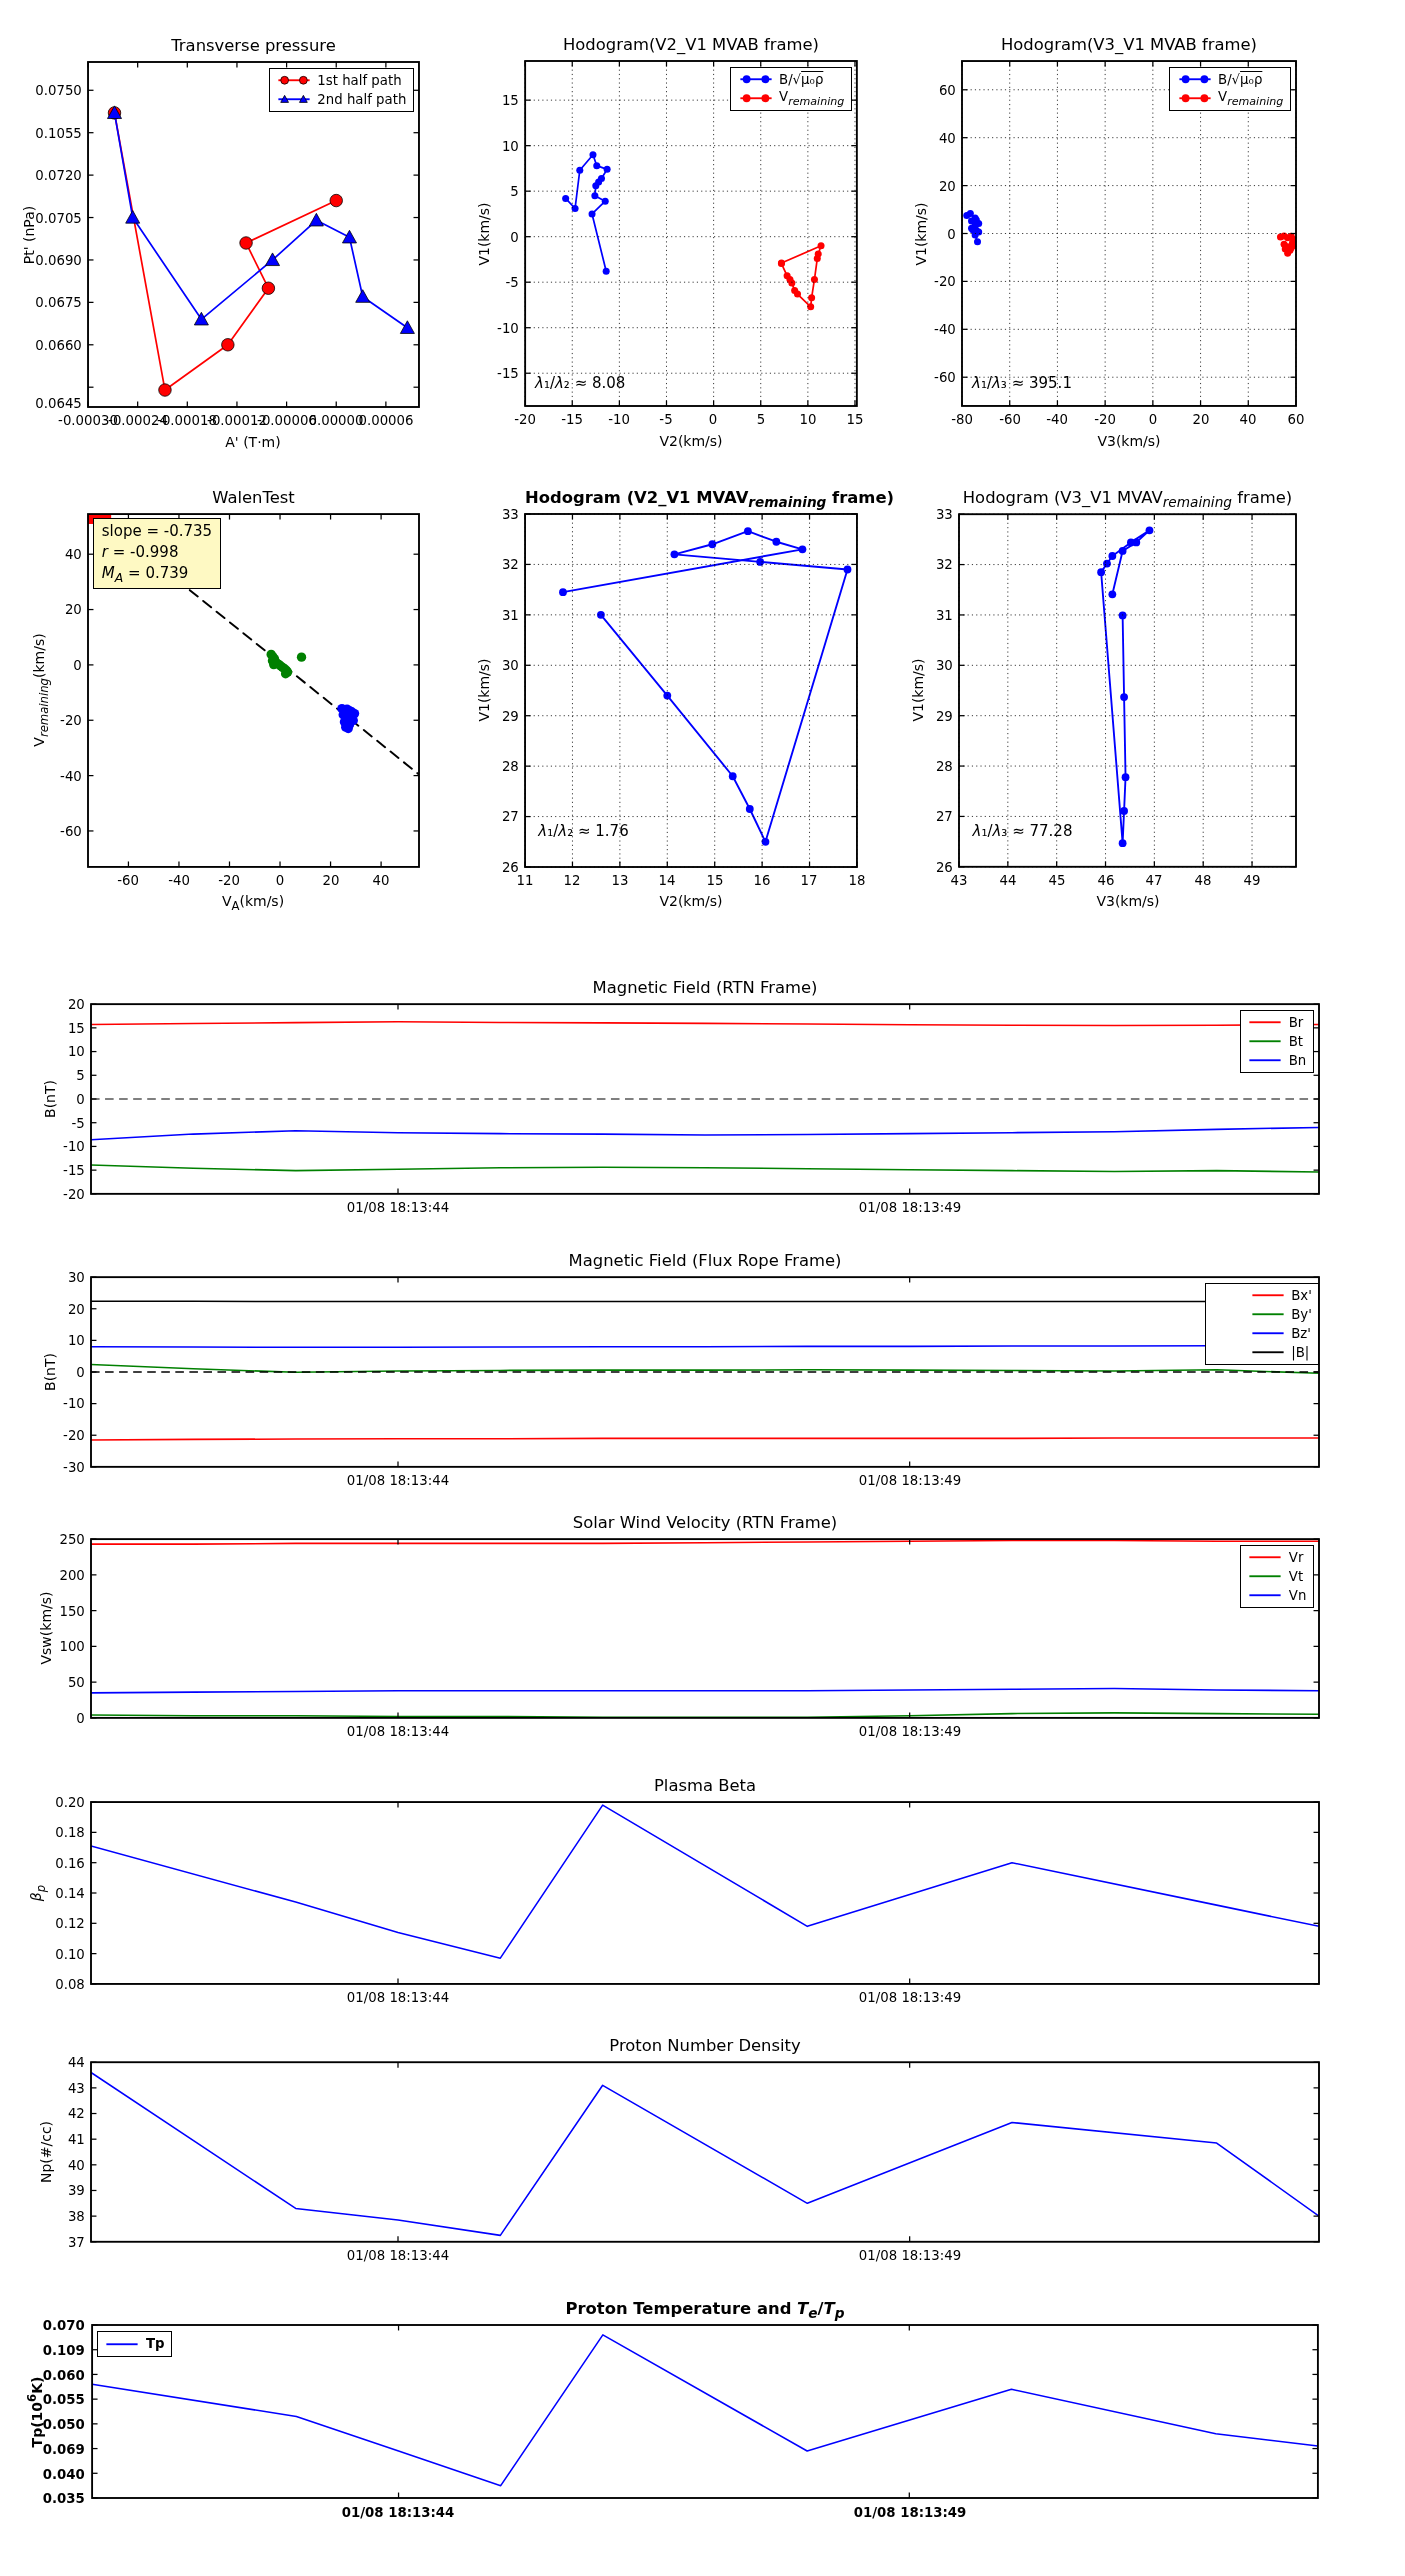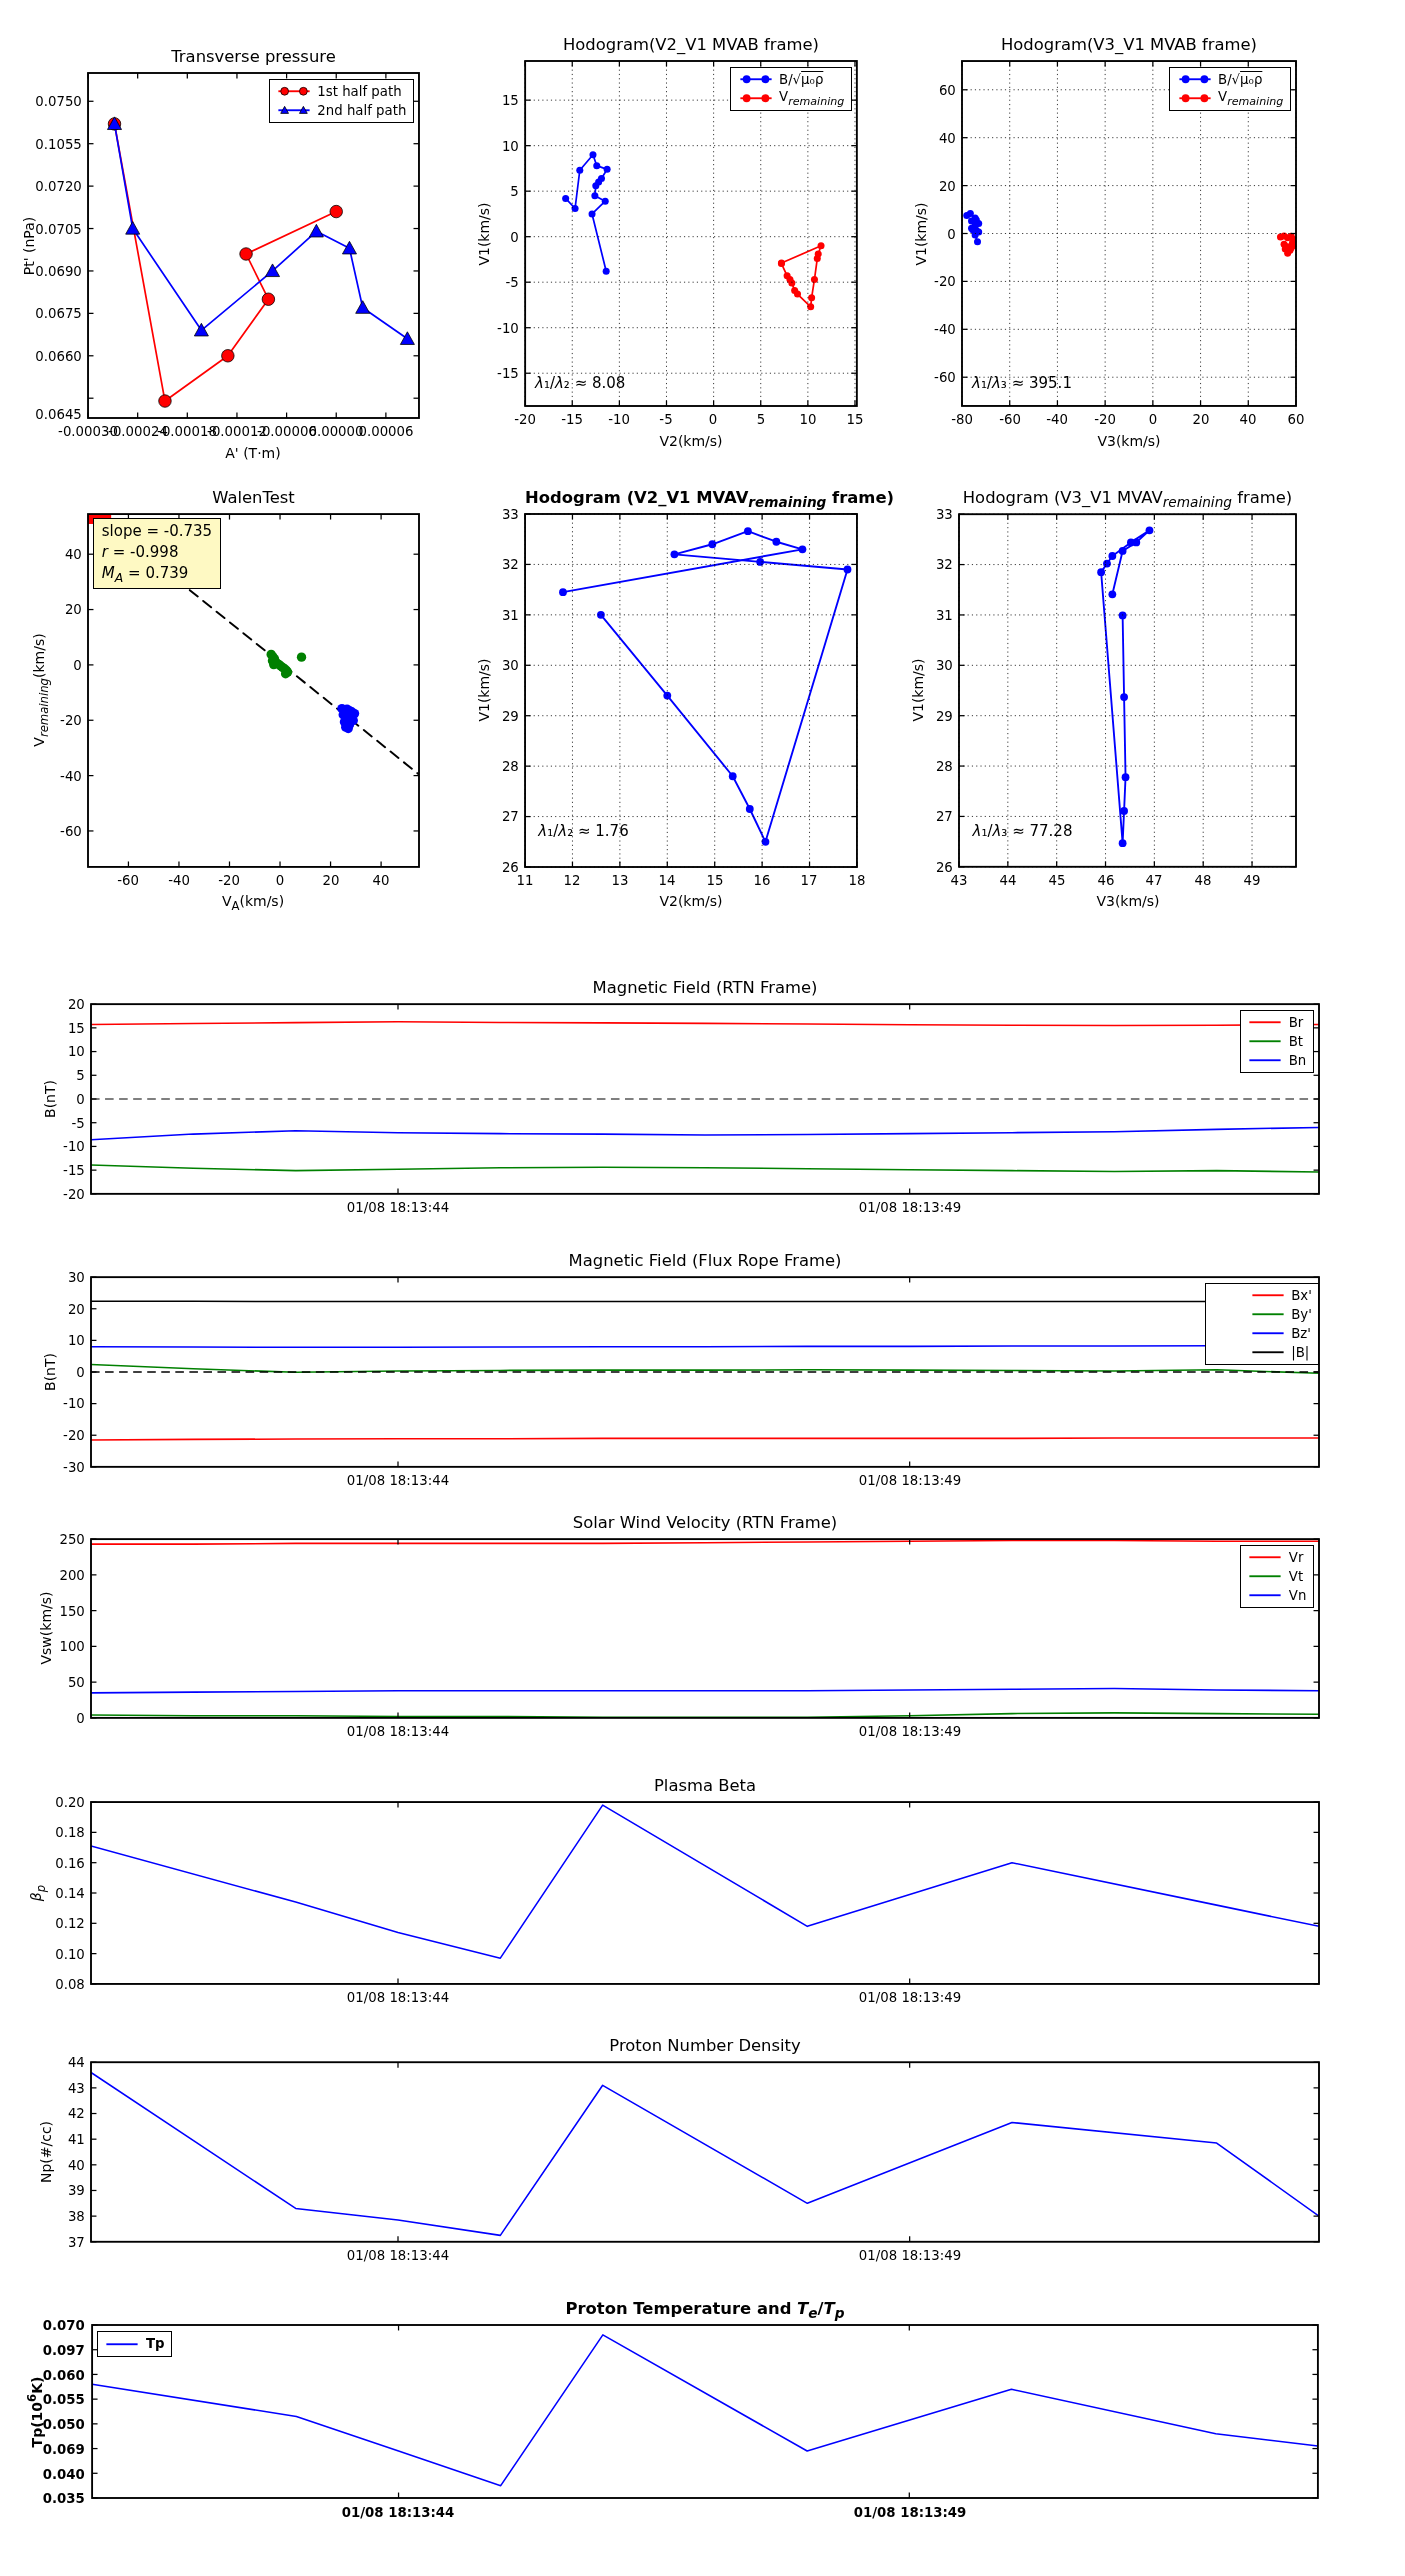--- a/index.html
+++ b/index.html
@@ -20,21 +20,21 @@
   .legend-label{font-size:13.3px;margin-left:5.5px;white-space:nowrap;}
   .annotation{position:absolute;font-size:15px;white-space:nowrap;}
   .infobox{position:absolute;background:#fef9c3;border:1.6px solid #000;padding:1.6px 7.8px;
            font-size:15px;line-height:1.4;}
   .rad{text-decoration:overline;}
 </style>
 </head>
 <body>
 
 <div id="figure">
-    <div class="chart" style="left: 88px; top: 73px; width: 331px; height: 260px; text-decoration: underline;">
+    <div class="chart" style="left: 88px; top: 62px; width: 331px; height: 260px; text-decoration: underline;">
       <svg width="331" height="345" viewBox="0 0 424 442">
         <defs>
           <clipPath id="clip-transverse-pressure">
             <rect x="0" y="0" width="424" height="442"></rect>
           </clipPath>
         </defs>
         <g clip-path="url(#clip-transverse-pressure)">
           <polyline points="33.919999999999966,65.21311475409817 98.58,420.26229508196707 179.13999999999996,362.29508196721287 231.08,289.83606557377016 202.45999999999998,231.86885245901647 318,177.52459016393442" fill="none" stroke="#ff0000" stroke-width="2.2" stroke-linejoin="round" stroke-linecap="round"></polyline>
           <circle cx="33.919999999999966" cy="65.21311475409817" r="8" fill="#ff0000" stroke="#000" stroke-width="1"></circle>
           <circle cx="98.58" cy="420.26229508196707" r="8" fill="#ff0000" stroke="#000" stroke-width="1"></circle>
@@ -969,21 +969,21 @@
       </svg>
       <div class="chart-title" style="left: 0px; width: 1228px; top: -26.5px;">Proton Temperature and <i>T<sub>e</sub></i>/<i>T<sub>p</sub></i></div>
       <div class="tick-label x-tick" style="left: 307px; top: 180px;">01/08 18:13:44</div>
       <div class="tick-label x-tick" style="left: 819px; top: 180px;">01/08 18:13:49</div>
       <div class="tick-label y-tick" style="left: -6.2px; top: 173px;">0.035</div>
       <div class="tick-label y-tick" style="left: -6.2px; top: 149px;">0.040</div>
       <div class="tick-label y-tick" style="left: -6.2px; top: 124px;">0.069</div>
       <div class="tick-label y-tick" style="left: -6.2px; top: 99px;">0.050</div>
       <div class="tick-label y-tick" style="left: -6.2px; top: 74px;">0.055</div>
       <div class="tick-label y-tick" style="left: -6.2px; top: 50px;">0.060</div>
-      <div class="tick-label y-tick" style="left: -6.2px; top: 25px;">0.097</div>
+      <div class="tick-label y-tick" style="left: -6.2px; top: 25px;">0.109</div>
       <div class="tick-label y-tick" style="left: -6.2px; top: 0px;">0.070</div>
       <div class="axis-label y-axis-label" style="left: -56px; top: 87px;">Tp(10<sup>6</sup>K)</div>
       <div class="legend" style="left: 6.2px; top: 6.2px;">
         <div class="legend-row">
           <svg width="36" height="12.5" viewBox="0 0 46 16">
             <line x1="3" y1="8" x2="43" y2="8" stroke="#0000ff" stroke-width="2.4"></line>
           </svg>
           <div class="legend-label">Tp</div>
         </div>
       </div>

